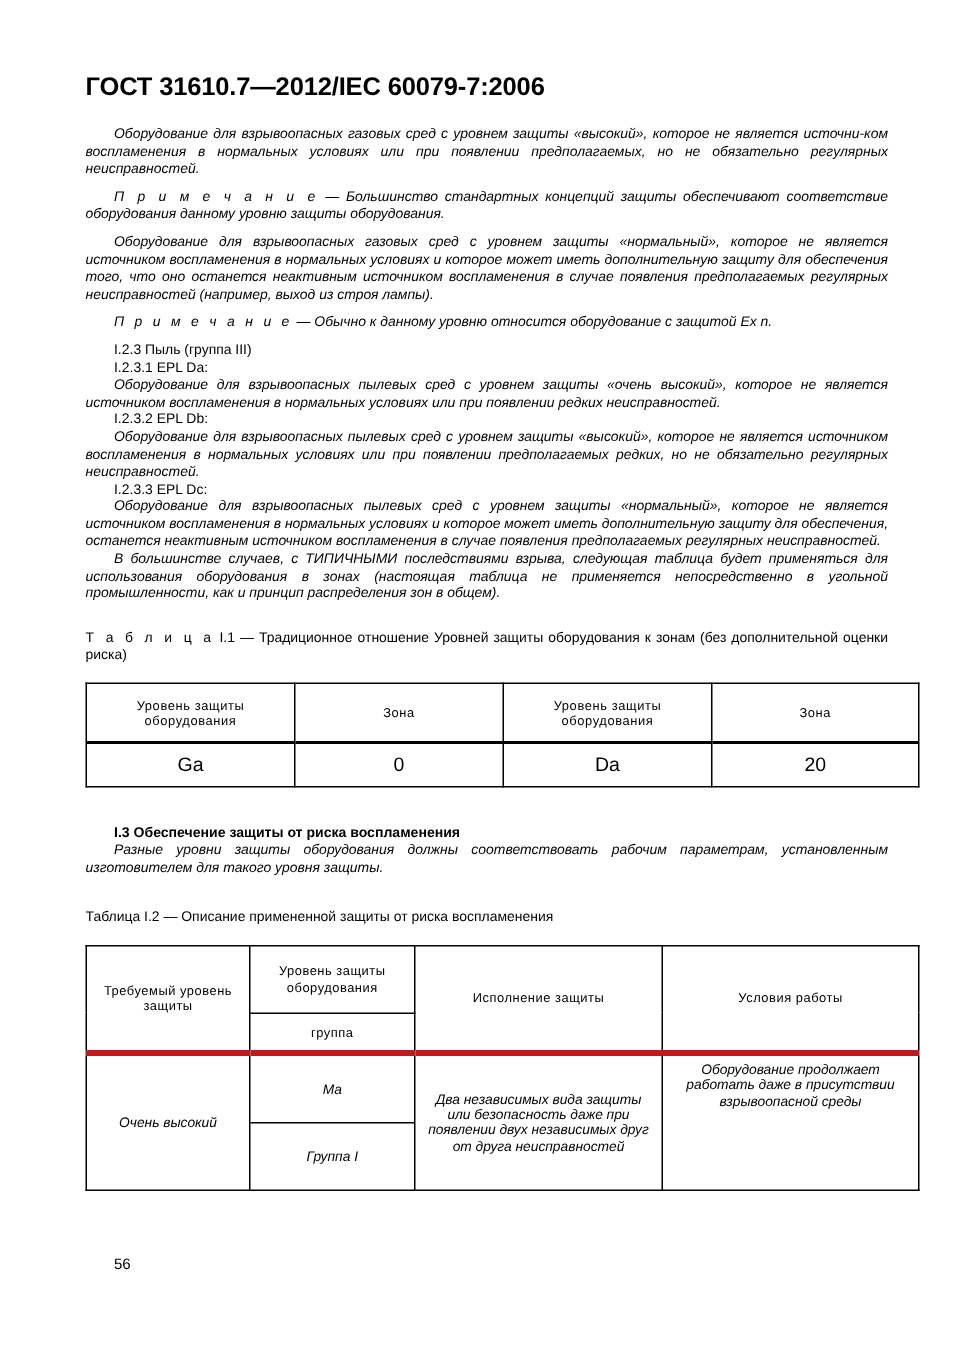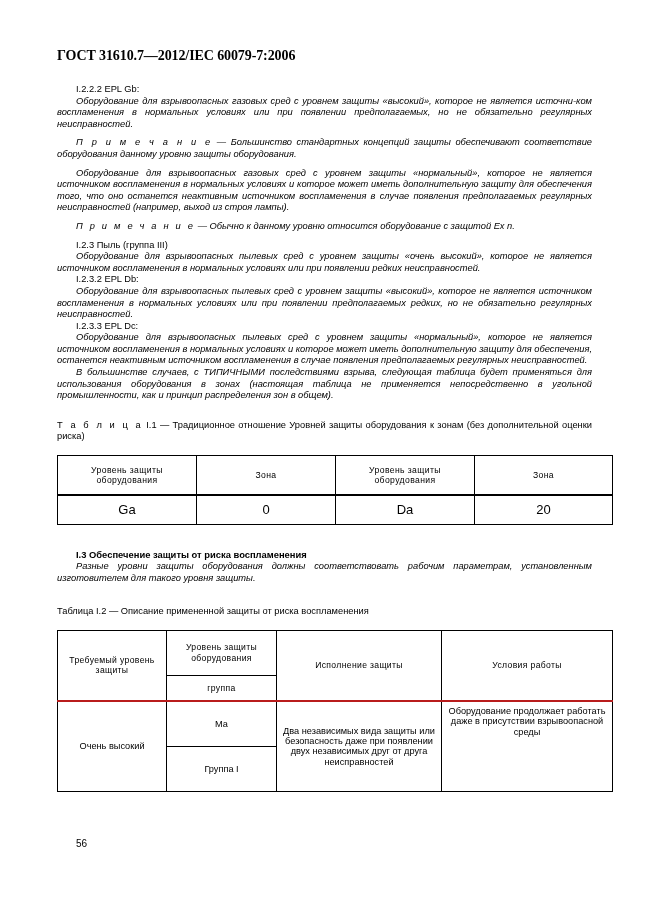--- a/index.html
+++ b/index.html
@@ -19,25 +19,24 @@
     position: absolute;
     left: 0; top: 0;
     width: 646px;
     height: 913px;
     background: #ffffff;
   }
   .doc-header {
     position: absolute;
     left: 57px;
     top: 48px;
-    font-size: 14px;
+    font-size: 17px;
     font-weight: bold;
     letter-spacing: -0.1px;
     white-space: nowrap;
-    font-family: Liberation Serif, serif;
   }
   .content {
     position: absolute;
     left: 57px;
     top: 84px;
     width: 535px;
   }
   p {
     margin: 0;
     font-size: 9.3px;
@@ -99,21 +98,21 @@
   }
   table.t1 thead tr td { border-bottom: 2px solid #000; }
   table.t1 tbody td {
     height: 22px;
     font-size: 13px;
   }
 
   table.t2 td { letter-spacing: 0.35px; }
   table.t2 .hdr-top { height: 38px; }
   table.t2 .hdr-sub { height: 18px; margin-left: 32px; }
-  table.t2 .sep-top { border-top: 2px solid #b91c1c; }
+  table.t2 .sep-top { border-top: 4px solid #b91c1c; font-style: italic; }
   table.t2 .body-cell { font-size: 9.2px; letter-spacing: 0; }
   table.t2 .body-left { height: 78px; }
   .nested {
     border-collapse: collapse;
     width: 100%;
     height: 100%;
   }
 
   .page-num {
     position: absolute;
@@ -125,38 +124,38 @@
 </style>
 </head>
 <body>
 
 <div class="page">
 
   <div class="doc-header">ГОСТ 31610.7—2012/IEC 60079-7:2006</div>
 
   <div class="content">
 
-    <p class="subhead">I.2.2.2 EPL Gb:</p>
     <p class="indent">Оборудование для взрывоопасных газовых сред с уровнем защиты «высокий», которое не является источни-ком воспламенения в нормальных условиях или при появлении предполагаемых, но не обязательно регулярных неисправностей.</p>
 
     <div class="gap-sm"></div>
 
     <p class="indent"><span class="note-label">П р и м е ч а н и е</span><span> — Большинство стандартных концепций защиты обеспечивают соответствие оборудования данному уровню защиты оборудования.</span></p>
 
     <div class="gap-sm"></div>
 
     <p class="indent">Оборудование для взрывоопасных газовых сред с уровнем защиты «нормальный», которое не является источником воспламенения в нормальных условиях и которое может иметь дополнительную защиту для обеспечения того, что оно останется неактивным источником воспламенения в случае появления предполагаемых регулярных неисправностей (например, выход из строя лампы).</p>
 
     <div class="gap-sm"></div>
 
     <p class="indent"><span class="note-label">П р и м е ч а н и е</span><span> — Обычно к данному уровню относится оборудование с защитой Ex n.</span></p>
 
     <div class="gap-sm"></div>
 
     <p class="subhead">I.2.3 Пыль (группа III)</p>
+    <p class="subhead">I.2.3.1 EPL Da:</p>
     <p class="indent">Оборудование для взрывоопасных пылевых сред с уровнем защиты «очень высокий», которое не является источником воспламенения в нормальных условиях или при появлении редких неисправностей.</p>
 
     <p class="subhead">I.2.3.2 EPL Db:</p>
     <p class="indent">Оборудование для взрывоопасных пылевых сред с уровнем защиты «высокий», которое не является источником воспламенения в нормальных условиях или при появлении предполагаемых редких, но не обязательно регулярных неисправностей.</p>
 
     <p class="subhead">I.2.3.3 EPL Dc:</p>
     <p class="indent">Оборудование для взрывоопасных пылевых сред с уровнем защиты «нормальный», которое не является источником воспламенения в нормальных условиях и которое может иметь дополнительную защиту для обеспечения, останется неактивным источником воспламенения в случае появления предполагаемых регулярных неисправностей.</p>
 
     <p class="indent">В большинстве случаев, с ТИПИЧНЫМИ последствиями взрыва, следующая таблица будет применяться для использования оборудования в зонах (настоящая таблица не применяется непосредственно в угольной промышленности, как и принцип распределения зон в общем).</p>
 

